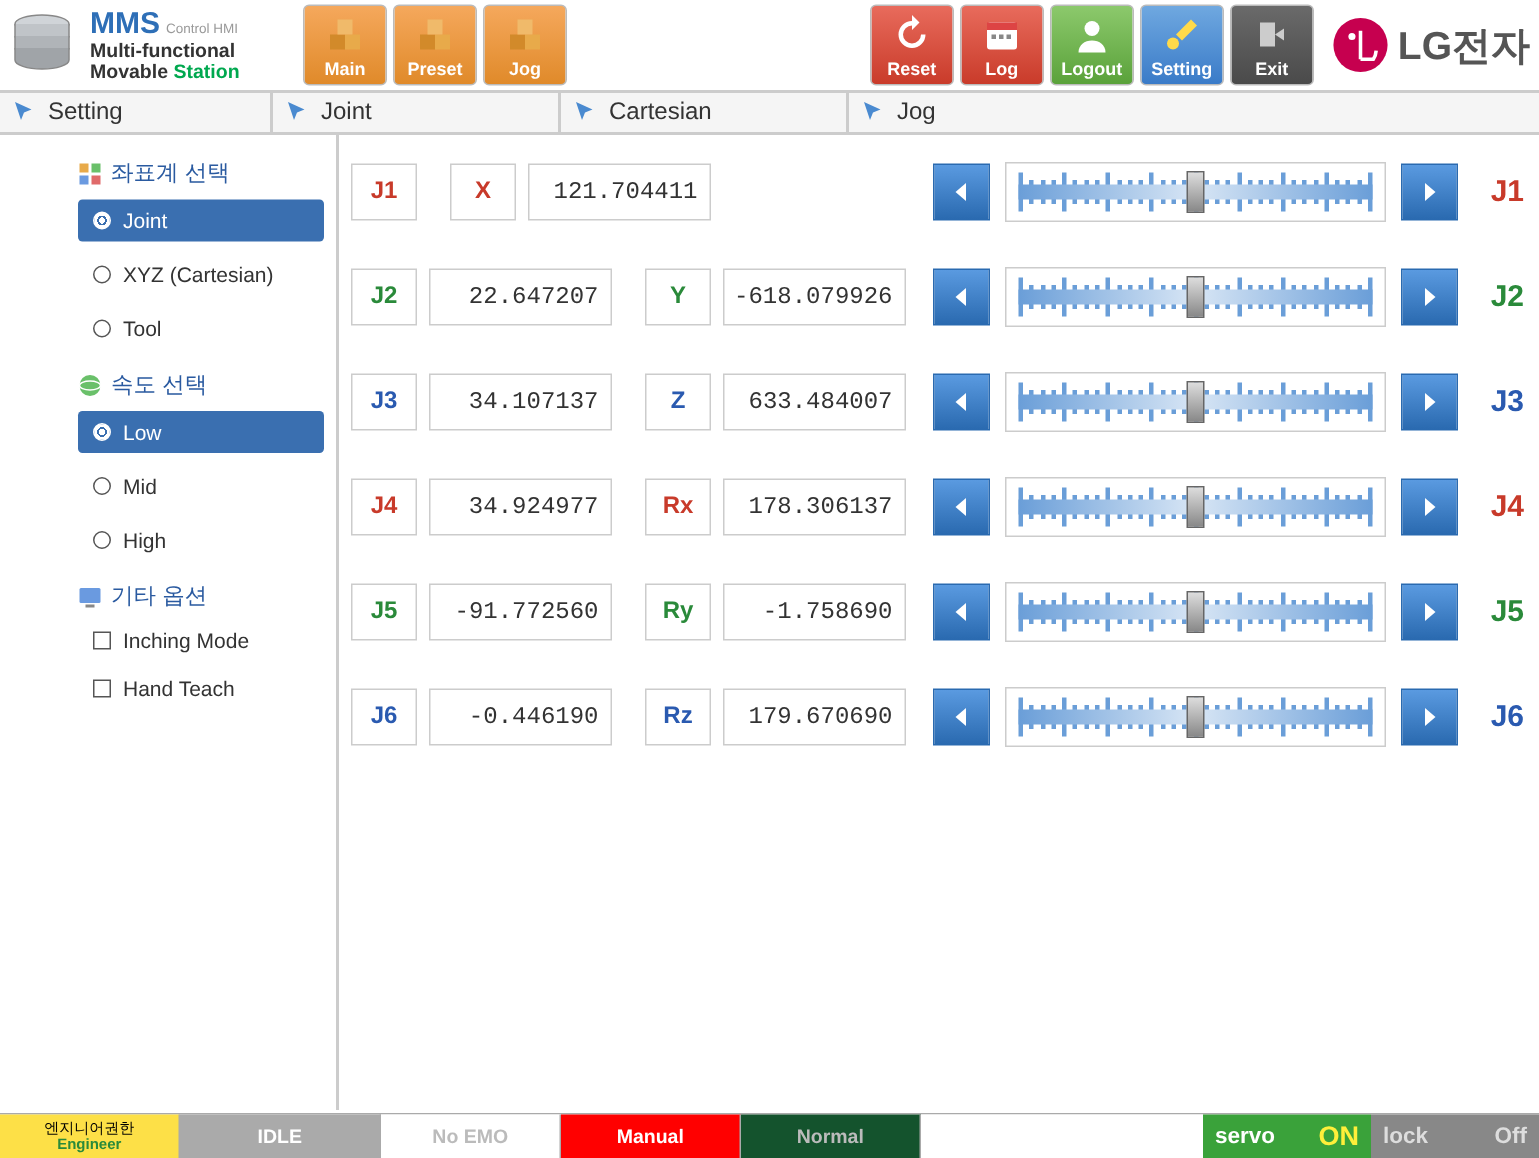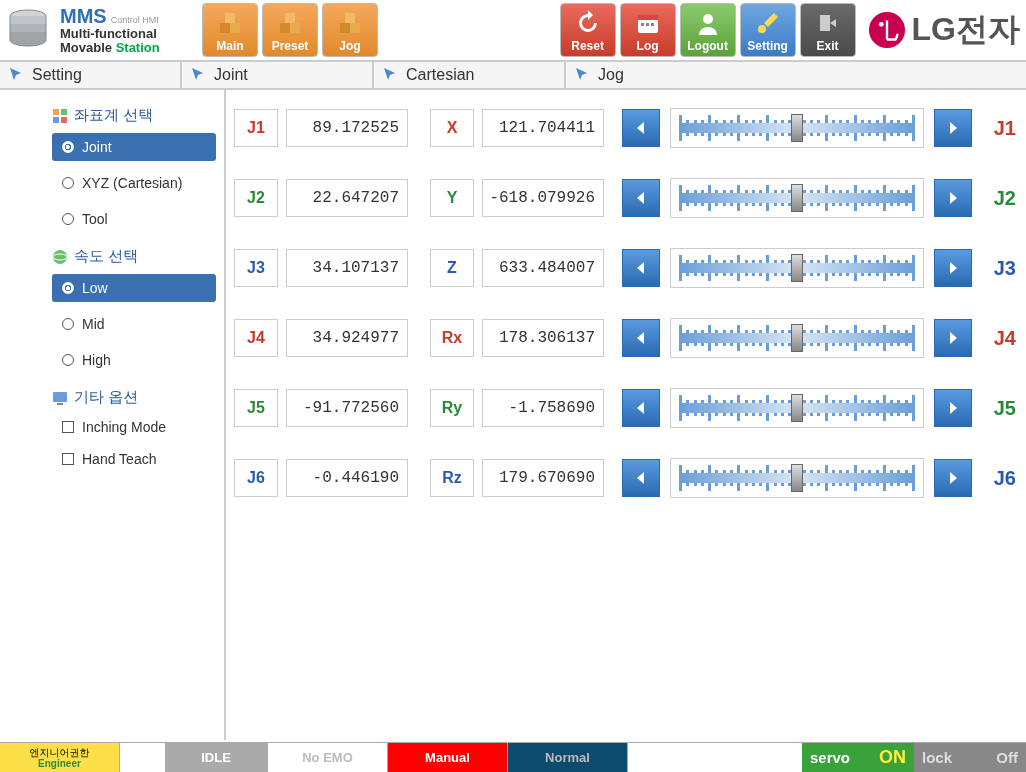--- a/index.html
+++ b/index.html
@@ -18,21 +18,21 @@
 .mms-station { color: #00a84f; }
 .nav-btn { width: 56px; height: 54px; border: 1px solid #bbb; border-radius: 4px; display: flex; flex-direction: column; align-items: center; justify-content: flex-end; padding-bottom: 3px; background: linear-gradient(#6fa8e0 0%, #3a7bc8 100%); color: #fff; font-size: 12px; font-weight: bold; cursor: pointer; }
 .nav-btn.red { background: linear-gradient(#e86b5c 0%, #c93b2a 100%); }
 .nav-btn.green { background: linear-gradient(#8cc96c 0%, #5aa23a 100%); }
 .nav-btn.dark { background: linear-gradient(#6a6a6a 0%, #4a4a4a 100%); }
 .nav-btn.orange { background: linear-gradient(#f5a85c 0%, #e08a2a 100%); }
 .nav-icon { width: 28px; height: 28px; margin-bottom: 2px; }
 .spacer { flex: 1; }
 .lg-logo { display: flex; align-items: center; gap: 6px; margin-left: 8px; }
 .lg-face { width: 38px; height: 38px; }
-.lg-text { font-size: 32px; font-weight: bold; color: #555; }
+.lg-text { font-size: 26px; font-weight: bold; color: #555; }
 
 
 .section-row { display: flex; height: 28px; border-bottom: 2px solid #ccc; }
 .section-cell { display: flex; align-items: center; gap: 6px; padding: 0 8px; border-right: 2px solid #ccc; font-size: 16px; color: #333; background: #f5f5f5; }
 .sc-setting { width: 182px; }
 .sc-joint { width: 192px; }
 .sc-cart { width: 192px; }
 .sc-jog { flex: 1; border-right: none; }
 .cursor-icon { width: 18px; height: 18px; }
 
@@ -68,24 +68,24 @@
 .tick.short { height: 60%; align-self: center; }
 .slider-track { position: absolute; left: 8px; right: 8px; height: 10px; background: linear-gradient(to right, #6a9ed8, #d8e6f5, #6a9ed8); top: 50%; transform: translateY(-50%); }
 .slider-thumb { position: absolute; width: 12px; height: 28px; background: linear-gradient(#ddd, #888); border: 1px solid #666; left: 50%; top: 50%; transform: translate(-50%, -50%); }
 .jog-label { width: 34px; font-size: 20px; font-weight: bold; text-align: right; }
 
 
 .status-bar { position: absolute; bottom: 0; left: 0; right: 0; height: 30px; display: flex; border-top: 1px solid #aaa; font-size: 13px; }
 .sb-cell { display: flex; flex-direction: column; align-items: center; justify-content: center; border-right: 1px solid #aaa; height: 100%; }
 .sb-auth { width: 120px; background: #fde047; font-size: 10px; line-height: 1.1; }
 .sb-auth-en { color: #2a8a3a; font-weight: bold; }
-.sb-idle { width: 103px; background: #aaa; color: #fff; font-weight: bold; margin-left: 45px; }
+.sb-idle { width: 134px; background: #aaa; color: #fff; font-weight: bold; }
 .sb-noemo { width: 120px; background: #fff; color: #bbb; font-weight: bold; }
 .sb-manual { width: 120px; background: #f00; color: #fff; font-weight: bold; }
-.sb-normal { width: 120px; background: #0c4a6e; color: #bbb; font-weight: bold; }
+.sb-normal { width: 120px; background: #14532d; color: #bbb; font-weight: bold; }
 .sb-spacer { flex: 1; background: #fff; }
 .sb-servo { width: 112px; background: #3aa23a; color: #fff; display: flex; align-items: center; justify-content: space-between; padding: 0 8px; font-size: 15px; font-weight: bold; }
 .sb-servo .on { color: #ffef3a; font-size: 18px; }
 .sb-lock { width: 112px; background: #888; color: #ddd; display: flex; align-items: center; justify-content: space-between; padding: 0 8px; font-size: 15px; font-weight: bold; }
 
 .c-red { color: #c83a2a; }
 .c-green { color: #2a8a3a; }
 .c-blue { color: #2a5ab0; }
 </style>
 </head>
@@ -266,21 +266,20 @@
       </div>
     <div class="check-row">
         <span class="check-box"></span>
         <span>Hand Teach</span>
       </div>
   </div>
 
   <div class="main-cols" id="main-cols">
       <div class="axis-row">
         <div class="axis-btn c-red">J1</div>
-        <div class="val-box">89.172525</div>
         <div style="width:6px"></div>
         <div class="axis-btn c-red">X</div>
         <div class="val-box">121.704411</div>
       </div>
       <div class="axis-row">
         <div class="axis-btn c-green">J2</div>
         <div class="val-box">22.647207</div>
         <div style="width:6px"></div>
         <div class="axis-btn c-green">Y</div>
         <div class="val-box">-618.079926</div>

